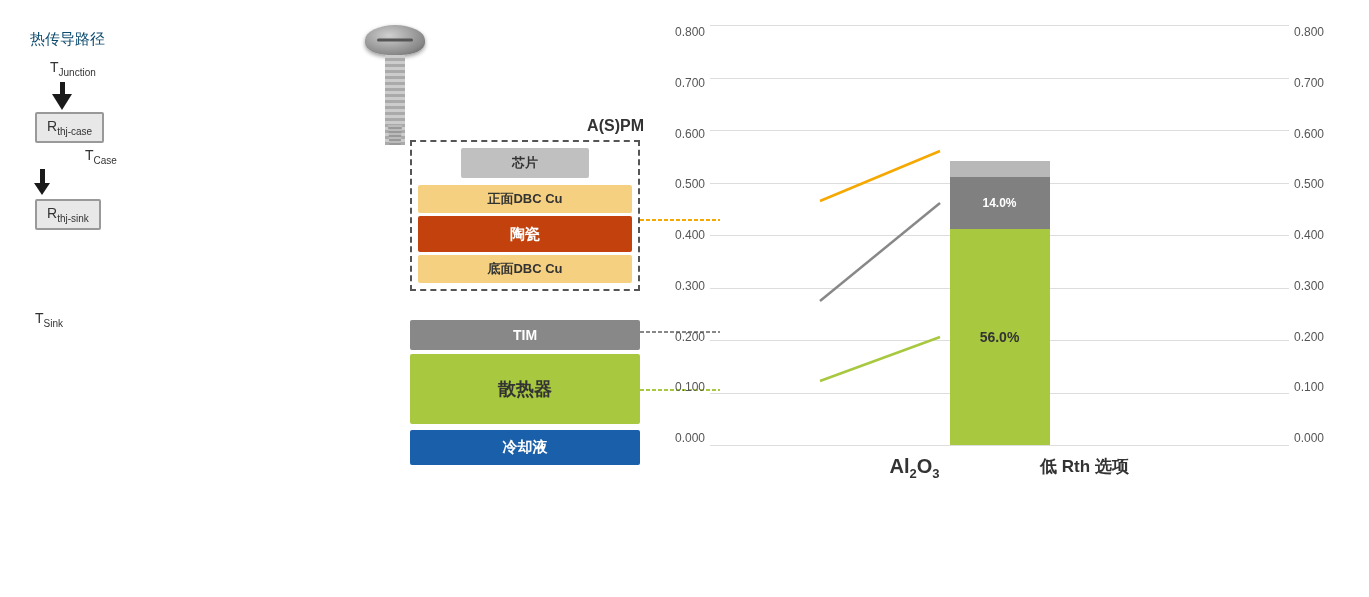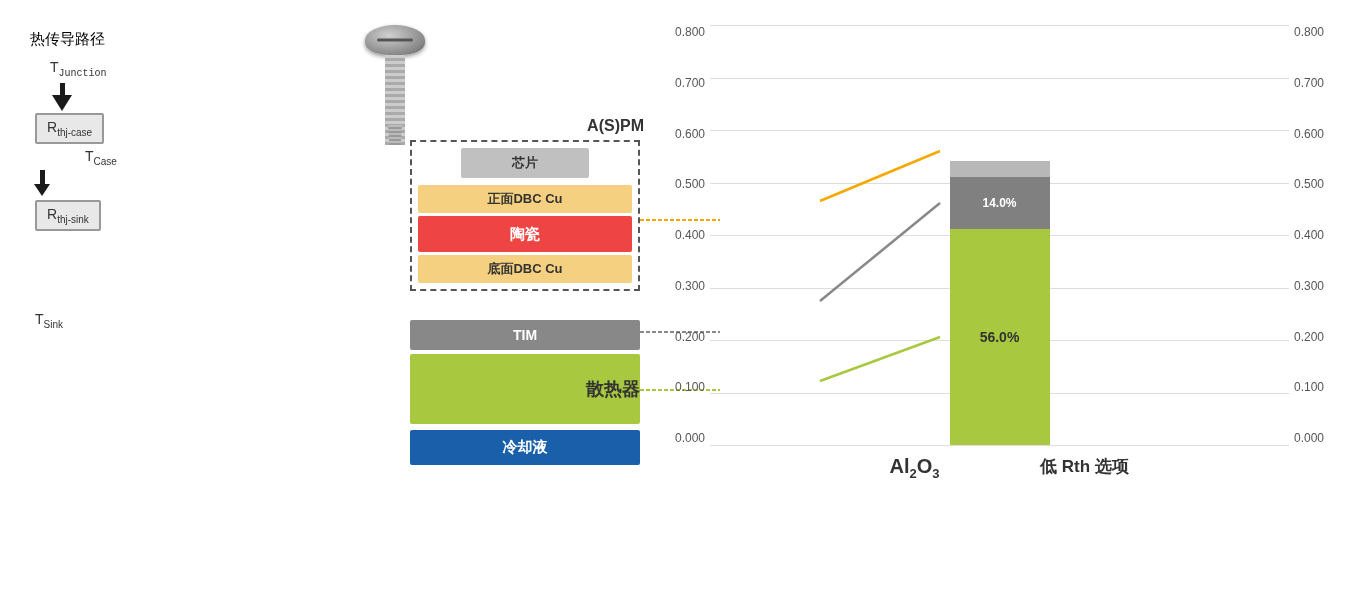--- a/index.html
+++ b/index.html
@@ -23,21 +23,21 @@
     
     .left-section {
       width: 260px;
       flex-shrink: 0;
       position: relative;
       padding-top: 10px;
     }
 
     .heat-path-label {
       font-size: 15px;
-      color: #000000;
+      color: #0c4a6e;
       margin-bottom: 10px;
     }
 
     .thermal-chain {
       display: flex;
       flex-direction: column;
       align-items: flex-start;
       gap: 0;
       margin-top: 5px;
     }
@@ -156,21 +156,21 @@
 
     .layer-dbc-top {
       height: 28px;
       background: #f5d080;
       color: #333;
       font-size: 13px;
     }
 
     .layer-ceramic {
       height: 36px;
-      background: #ef4444;
+      background: #c2410c;
       color: #fff;
       font-size: 15px;
     }
 
     .layer-dbc-bottom {
       height: 28px;
       background: #f5d080;
       color: #333;
       font-size: 13px;
       margin-bottom: 0;
@@ -195,21 +195,21 @@
 
     .heatsink-layer {
       position: absolute;
       top: 340px;
       left: 140px;
       width: 250px;
       height: 70px;
       background: #a8c840;
       display: flex;
       align-items: center;
-      justify-content: flex-end;
+      justify-content: center;
       font-size: 18px;
       font-weight: bold;
       color: #333;
       border-radius: 2px;
     }
 
     .coolant-layer {
       position: absolute;
       top: 415px;
       left: 140px;
@@ -265,21 +265,21 @@
 
 <div class="main-container">
 
   <div class="left-section">
     <div class="heat-path-label">热传导路径</div>
 
     <div class="thermal-chain">
 
       <div style="display:flex; align-items:baseline; margin-left:20px; margin-bottom:4px;">
         <span style="font-size:14px; color:#333;">
-          T<sub style="font-size:10px;font-family:Liberation Mono, monospace;">Junction</sub>
+          T<sub style="font-size:10px;">Junction</sub>
         </span>
       </div>
 
       <div style="margin-left:22px; margin-bottom:2px;">
         <div style="width:5px; height:12px; background:#1a1a1a; margin:0 auto;"></div>
         <div style="width:0; height:0; border-left:10px solid transparent; border-right:10px solid transparent; border-top:16px solid #1a1a1a; margin:0 auto;"></div>
       </div>
 
       <div class="resistance-box">
         R<sub>thj-case</sub>

